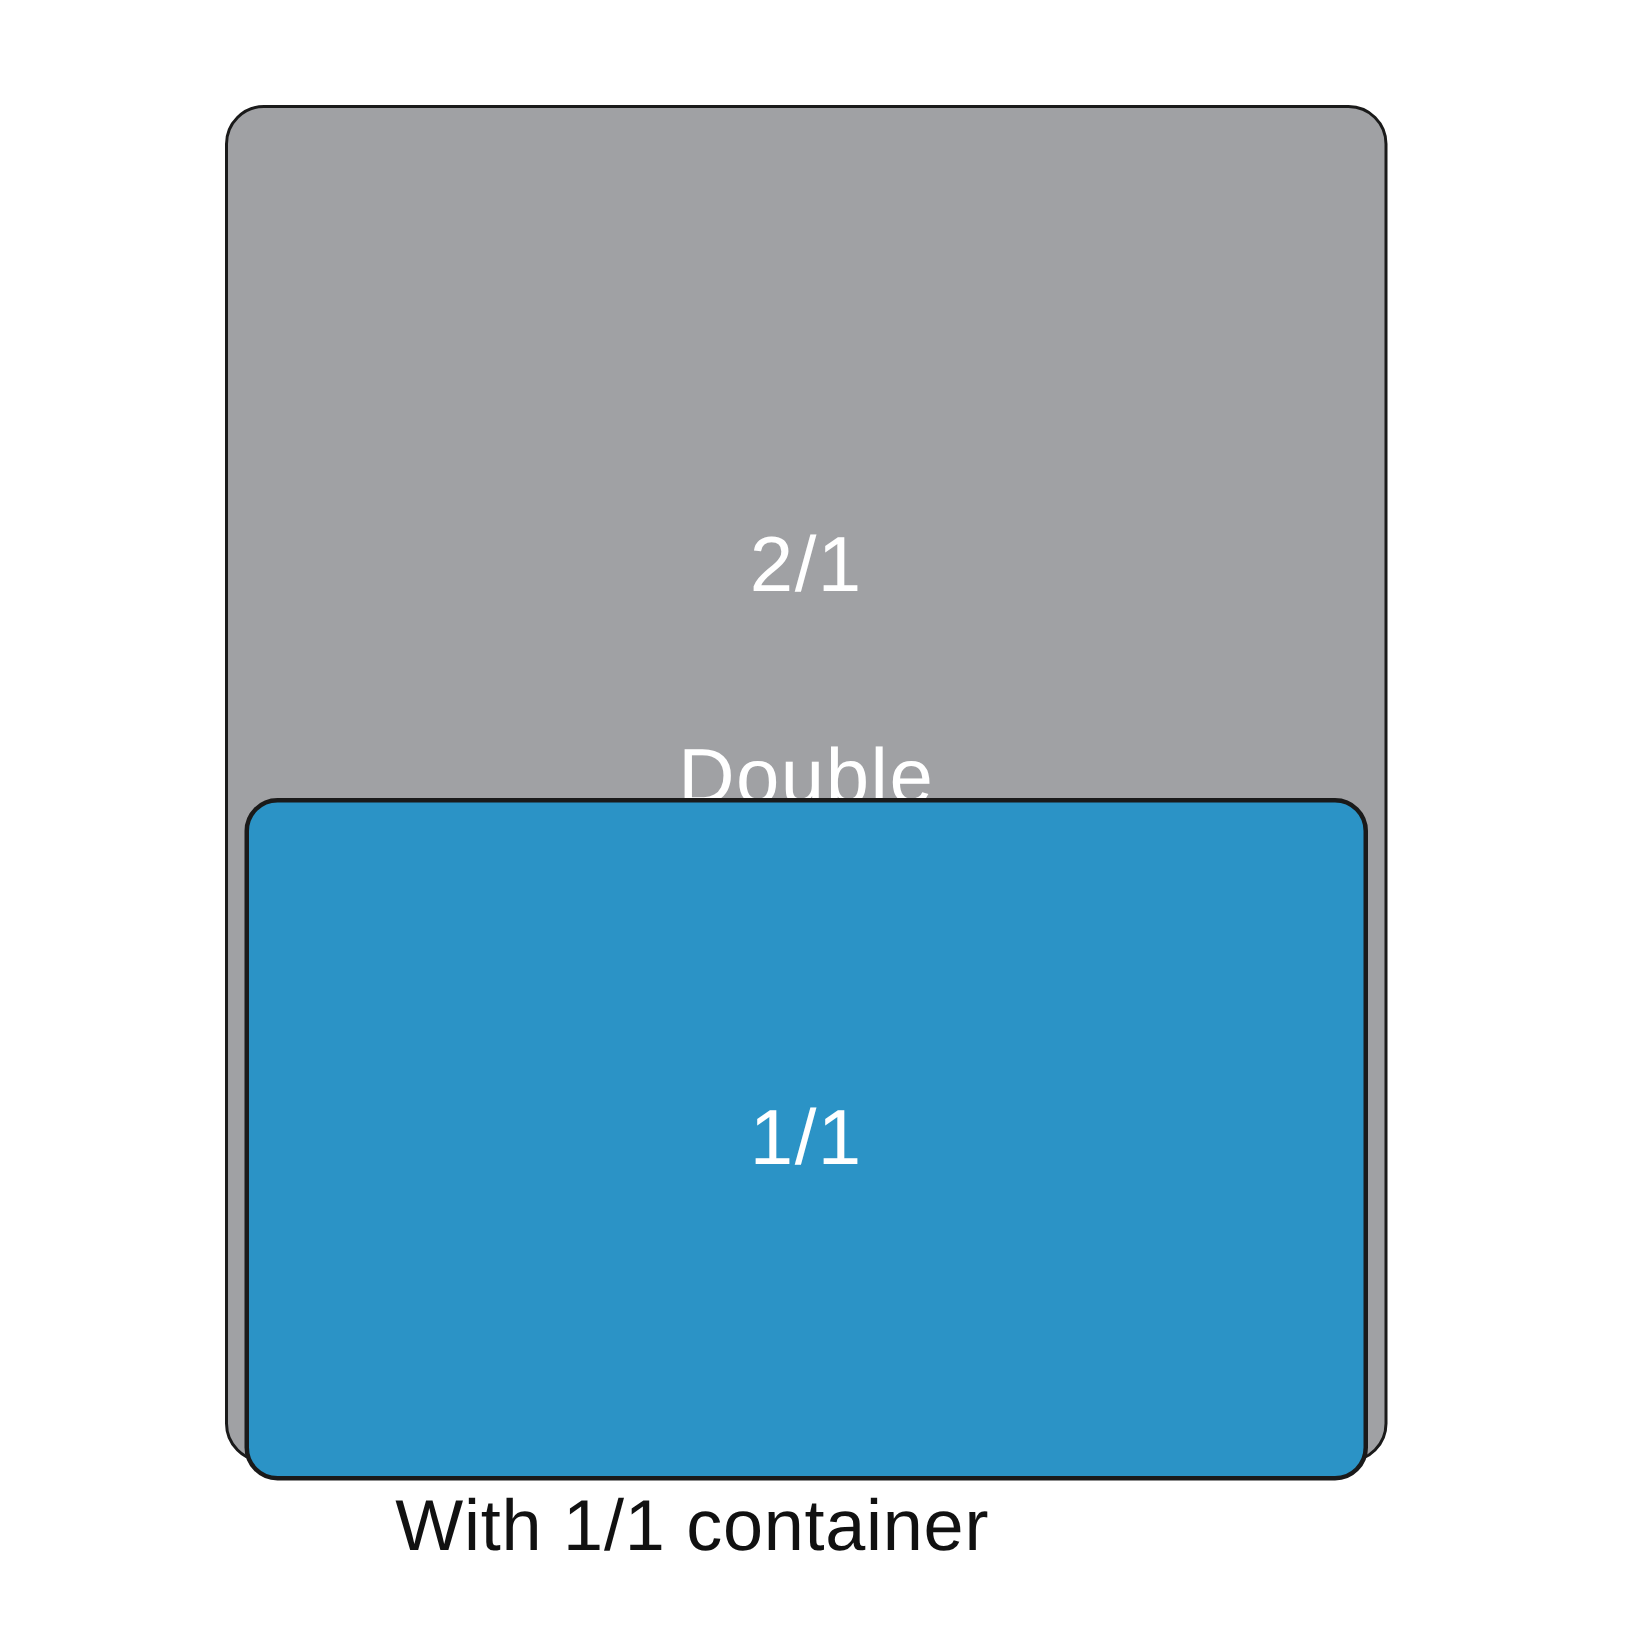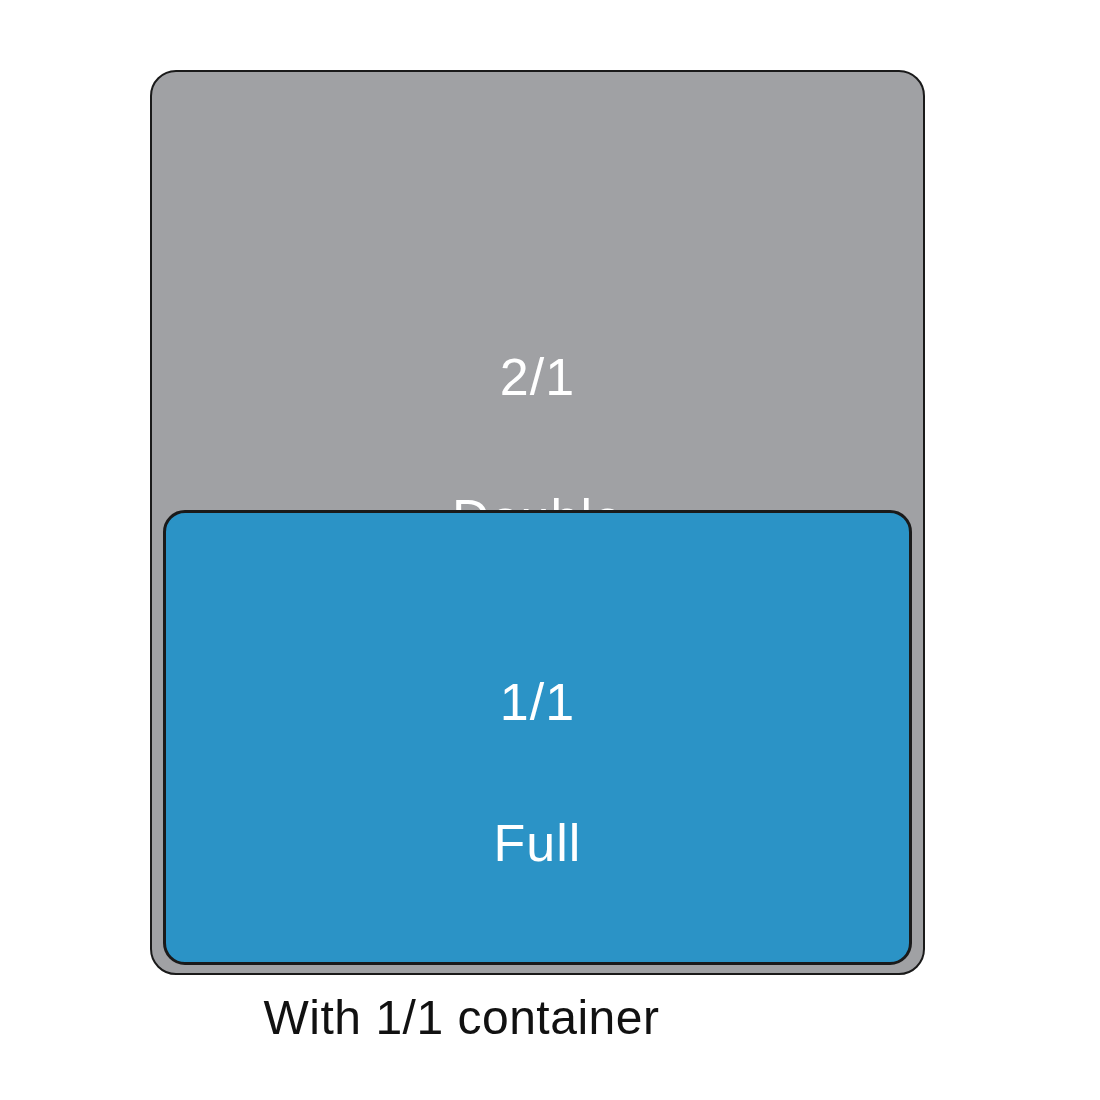--- a/index.html
+++ b/index.html
@@ -73,22 +73,21 @@
 
 <div class="stage">
 
   <div class="pan pan-double" style="background: rgb(160, 161, 164);">
     <div class="pan-label">
       <span>2/1</span><br>
       <span>Double</span>
     </div>
   </div>
 
-  <div class="pan pan-full" style="background: rgb(43, 147, 198);">
+  <div class="pan pan-full" style="background: rgb(43, 147, 198); margin-top: 22px;">
     <div class="pan-label">
       <span>1/1</span><br>
-      <span>Full</span>
     </div>
   </div>
 
   <div class="caption">With 1/1 container</div>
 
 </div>
 
 </body></html>

